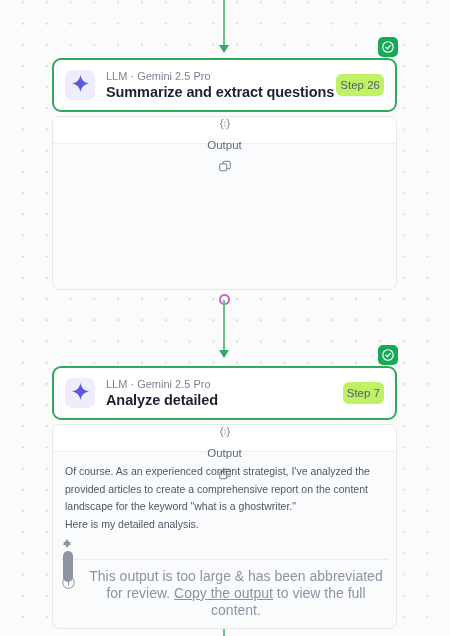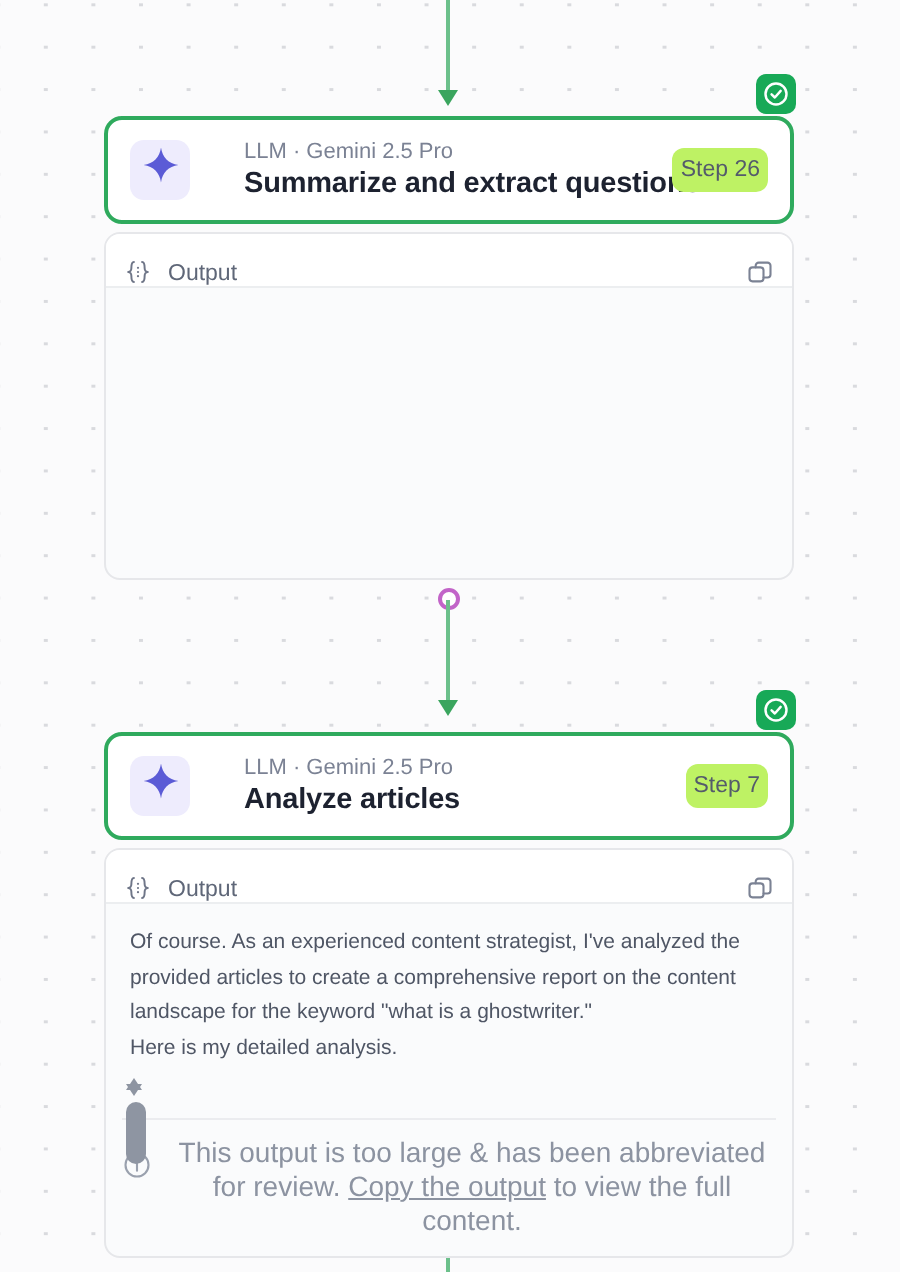--- a/index.html
+++ b/index.html
@@ -79,21 +79,21 @@
   .status-badge svg { display: block; }
 
   
   .node-card {
     border: 2px solid #2faa5d;
     border-radius: 9px;
     background: #ffffff;
     padding: 9px 11px;
     display: flex;
     align-items: center;
-    gap: 27px;
+    gap: 11px;
     position: relative;
     z-index: 3;
   }
 
   .node-avatar {
     width: 30px; height: 30px;
     flex: 0 0 30px;
     border-radius: 7px;
     background: #eeecfd;
     display: flex;
@@ -137,23 +137,24 @@
     border-radius: 8px;
     background: #fafbfc;
     overflow: hidden;
   }
 
   .output-head {
     background: #ffffff;
     border-bottom: 1px solid #eceef0;
     height: 27px;
     display: flex;
-    align-items: flex-end;
+    align-items: center;
     padding: 0 9px;
     gap: 8px;
+    flex-direction: column;
   }
 
   .output-head-label {
     font-size: 11.5px;
     color: #5f6778;
     flex: 1 1 auto;
   }
 
   .braces-icon { width: 14px; height: 14px; flex: 0 0 14px; }
   .copy-icon   { width: 14px; height: 14px; flex: 0 0 14px; }
@@ -302,21 +303,21 @@
     <div class="node-card">
       <div class="node-avatar">
         <span>
           <svg width="19" height="19" viewBox="0 0 24 24">
             <path d="M12 1 C12.9 7.3 16.7 11.1 23 12 C16.7 12.9 12.9 16.7 12 23 C11.1 16.7 7.3 12.9 1 12 C7.3 11.1 11.1 7.3 12 1 Z" fill="#5b5bd6"></path>
           </svg>
         </span>
       </div>
       <div class="node-text">
         <div class="node-subtitle">LLM · Gemini 2.5 Pro</div>
-        <div class="node-title">Analyze articles</div>
+        <div class="node-title">Analyze detailed</div>
       </div>
       <div class="step-chip">Step 7</div>
     </div>
 
     <div class="output-panel">
       <div class="output-head">
         <span class="braces-icon">
           <svg width="14" height="14" viewBox="0 0 24 24" fill="none" stroke="#6f7688" stroke-width="1.7" stroke-linecap="round" stroke-linejoin="round">
             <path d="M8.5 3.5 C6.3 3.5 6.3 7.2 6.3 8.8 C6.3 10.4 5.2 12 3.6 12 C5.2 12 6.3 13.6 6.3 15.2 C6.3 16.8 6.3 20.5 8.5 20.5"></path>
             <path d="M15.5 3.5 C17.7 3.5 17.7 7.2 17.7 8.8 C17.7 10.4 18.8 12 20.4 12 C18.8 12 17.7 13.6 17.7 15.2 C17.7 16.8 17.7 20.5 15.5 20.5"></path>

